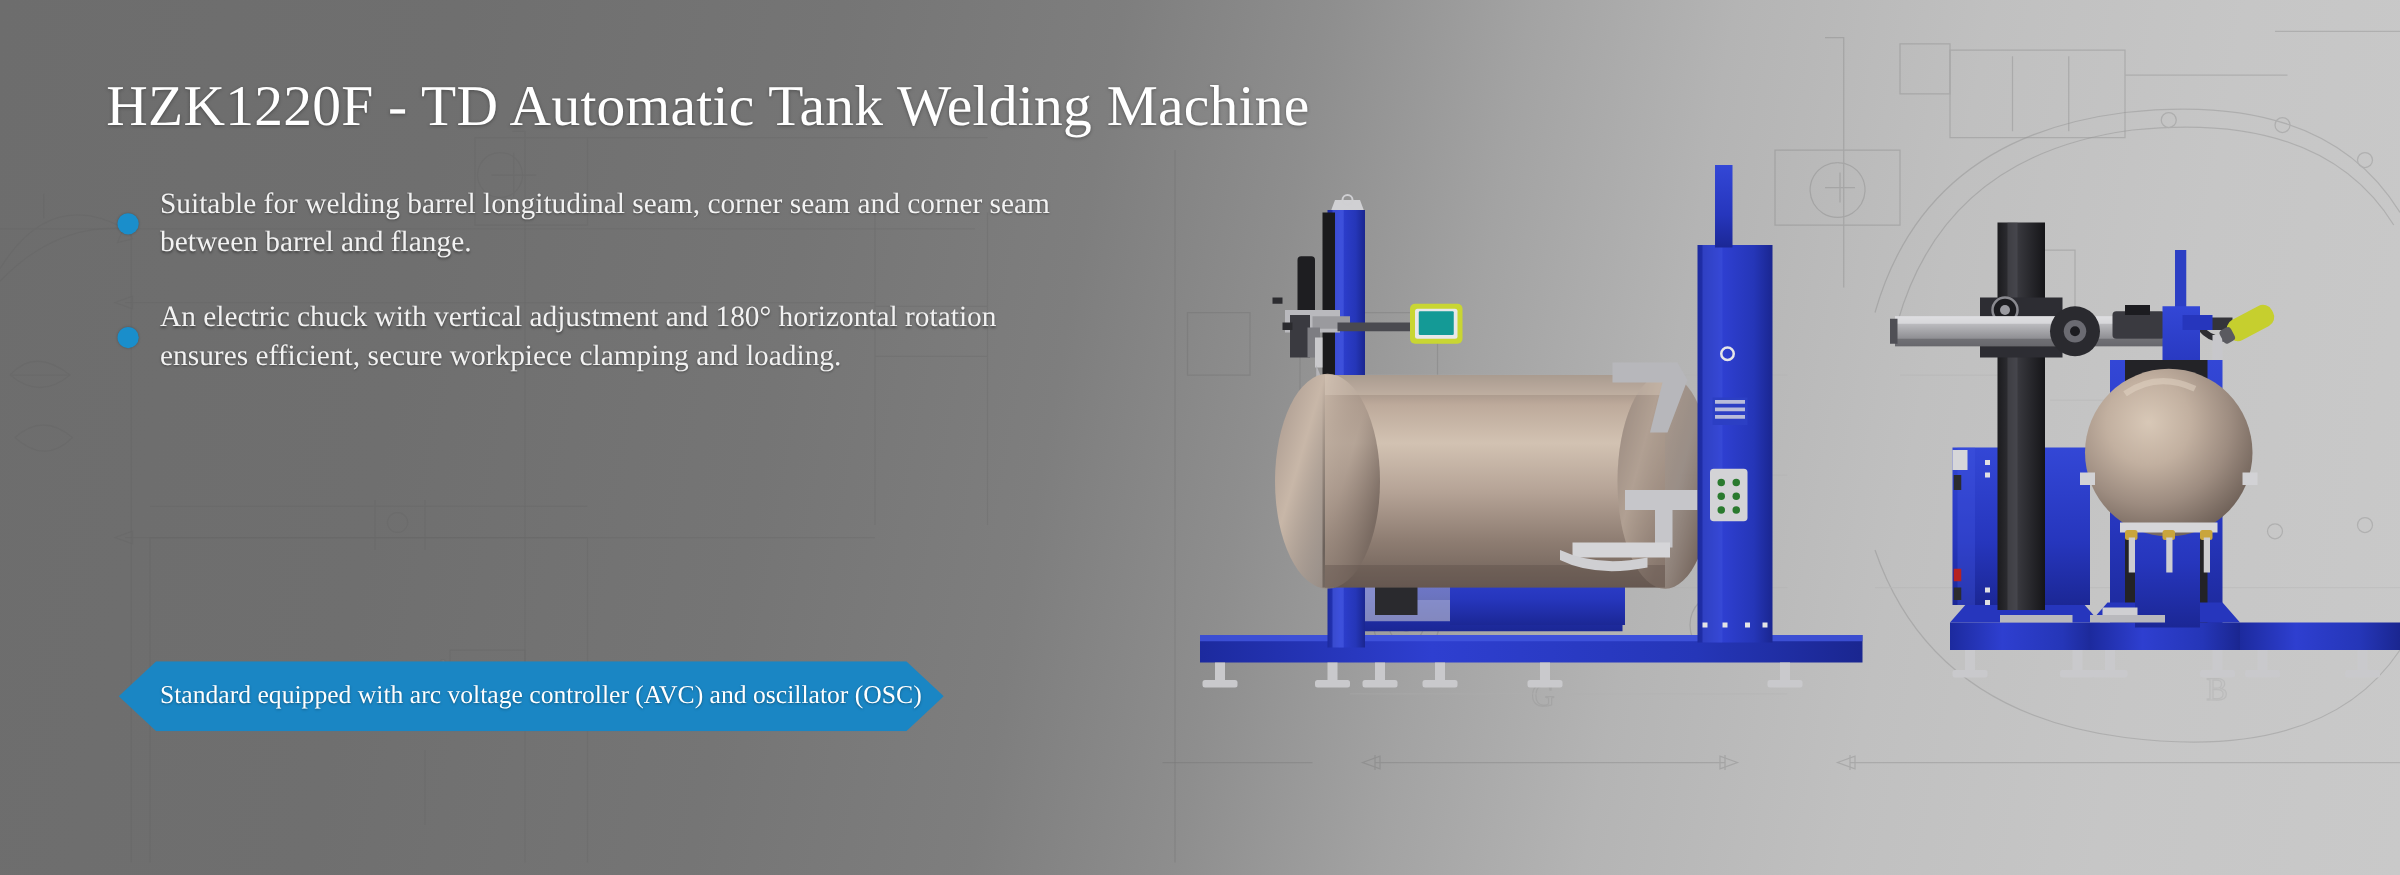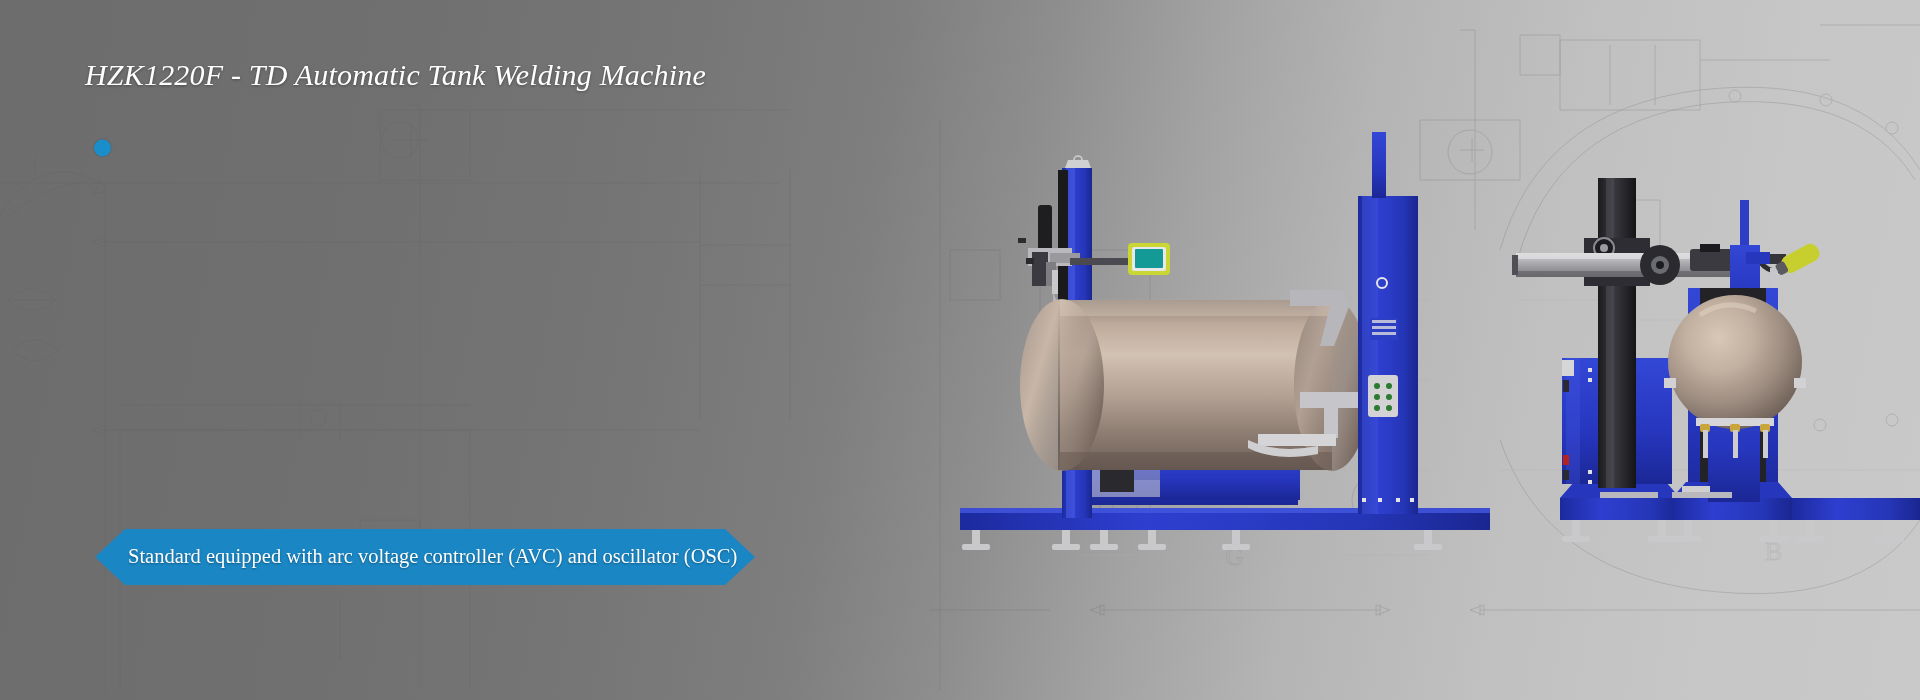--- a/index.html
+++ b/index.html
@@ -31,26 +31,25 @@
   .cadline { fill:none; stroke:#5f5f5f; stroke-width:1; opacity:.45; }
   .cadlineL { fill:none; stroke:#aeaeae; stroke-width:1; opacity:.6; }
   .cadtext { fill:#b9b9b9; font-size:26px; font-family:"Liberation Serif",serif; opacity:.5;}
 
   
   .content { position:absolute; left:0; top:0; width:960px; height:700px; z-index:6; }
 
   .title {
     position:absolute; left:85px; top:58px;
     color:#ffffff;
-    font-size:30px;
+    font-size:46px;
     font-weight:400;
     letter-spacing:.2px;
     white-space:nowrap;
     text-shadow:0 1px 3px rgba(0,0,0,.35);
-    font-style:italic;
   }
 
   .bullets { position:absolute; left:88px; top:148px; width:760px; }
   .bullet { position:relative; padding-left:40px; margin-bottom:28px; }
   .bullet:last-child { margin-bottom:0; }
   .dot {
     position:absolute; left:6px; top:50%; transform:translateY(-50%);
     width:17px; height:17px; border-radius:50%;
     background:#1a8ecb;
     box-shadow:0 0 2px rgba(0,0,0,.25);
@@ -446,20 +445,25 @@
     </svg>
   </div>
 
   <div class="content">
 
     <h1 class="title">HZK1220F - TD Automatic Tank Welding Machine</h1>
 
     <ul class="bullets" style="list-style:none;">
       <li class="bullet">
         <span class="dot"></span>
+        <span class="btext">Suitable for welding barrel longitudinal seam, corner seam and corner seam between barrel and flange.</span>
+      </li>
+      <li class="bullet">
+        <span class="dot"></span>
+        <span class="btext">An electric chuck with vertical adjustment and 180° horizontal rotation ensures efficient, secure workpiece clamping and loading.</span>
       </li>
     </ul>
 
     <svg class="ribbon-svg" width="660" height="56" viewBox="0 0 660 56">
       <path d="M30 0 L630 0 L660 28 L630 56 L30 56 L0 28 Z" fill="#1a86c4"></path>
     </svg>
     <div class="ribbon-label">Standard equipped with arc voltage controller (AVC) and oscillator (OSC)</div>
   </div>
 
 </div>

